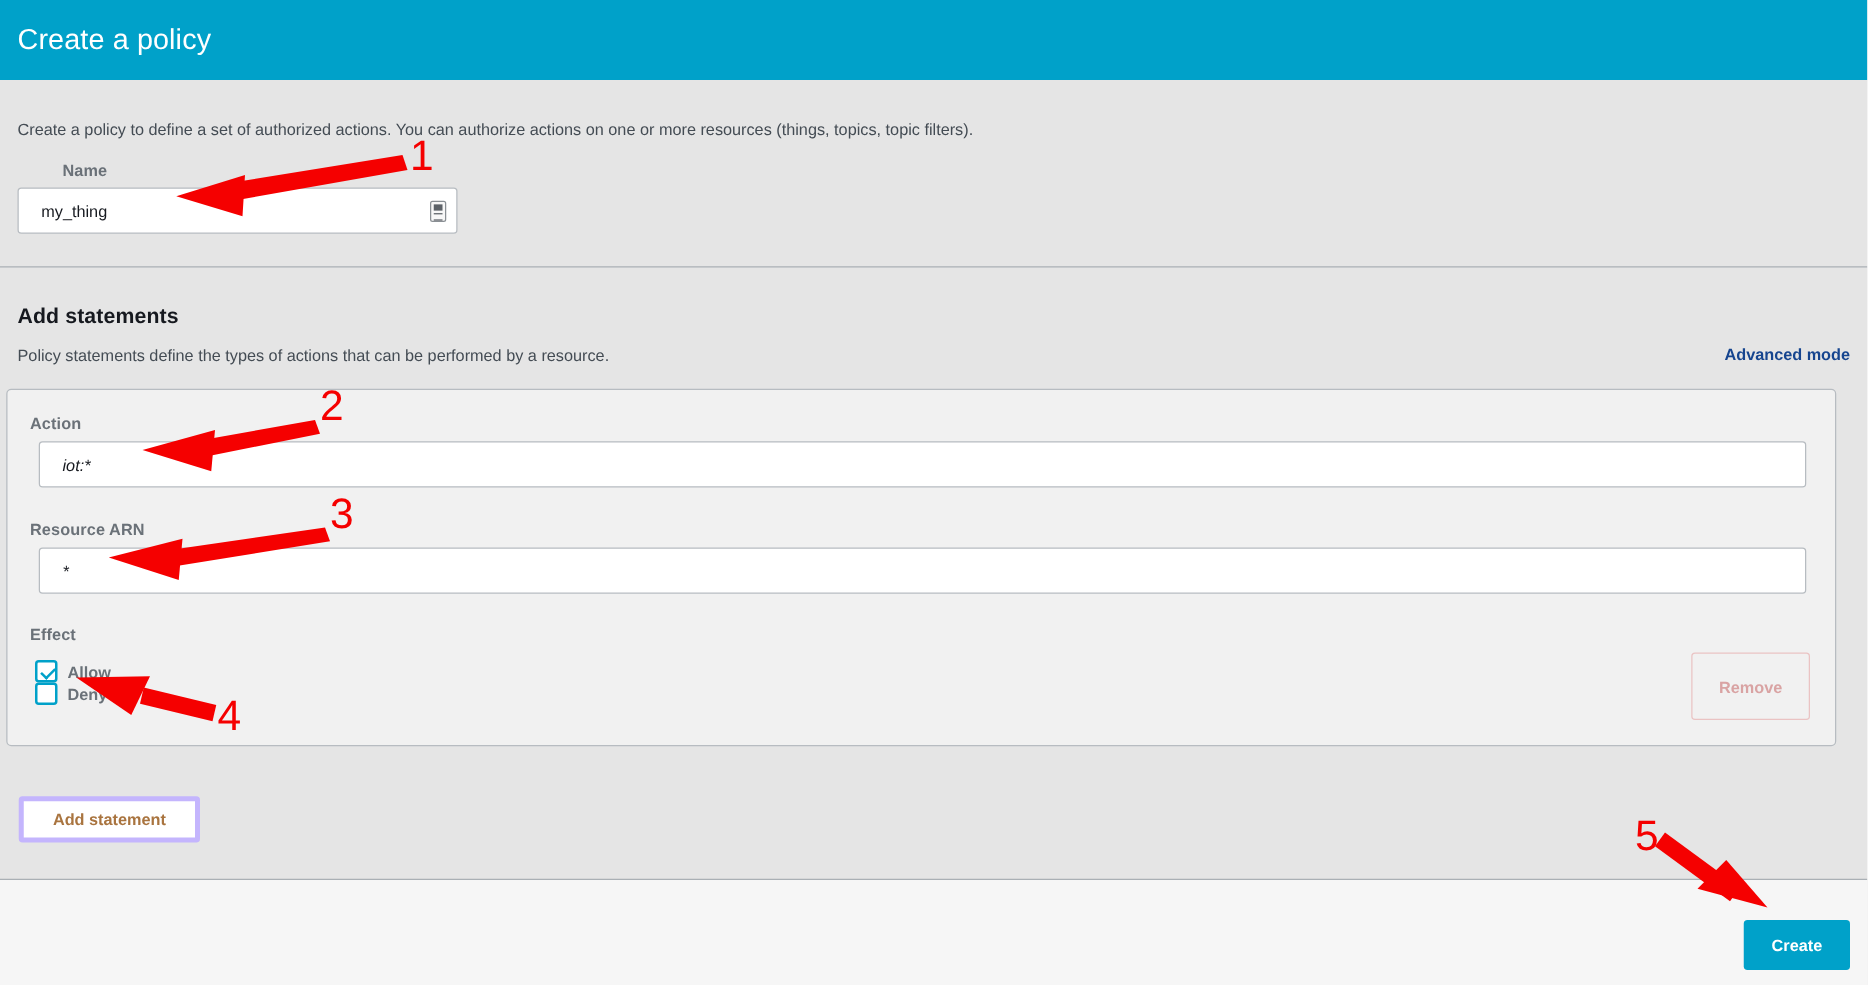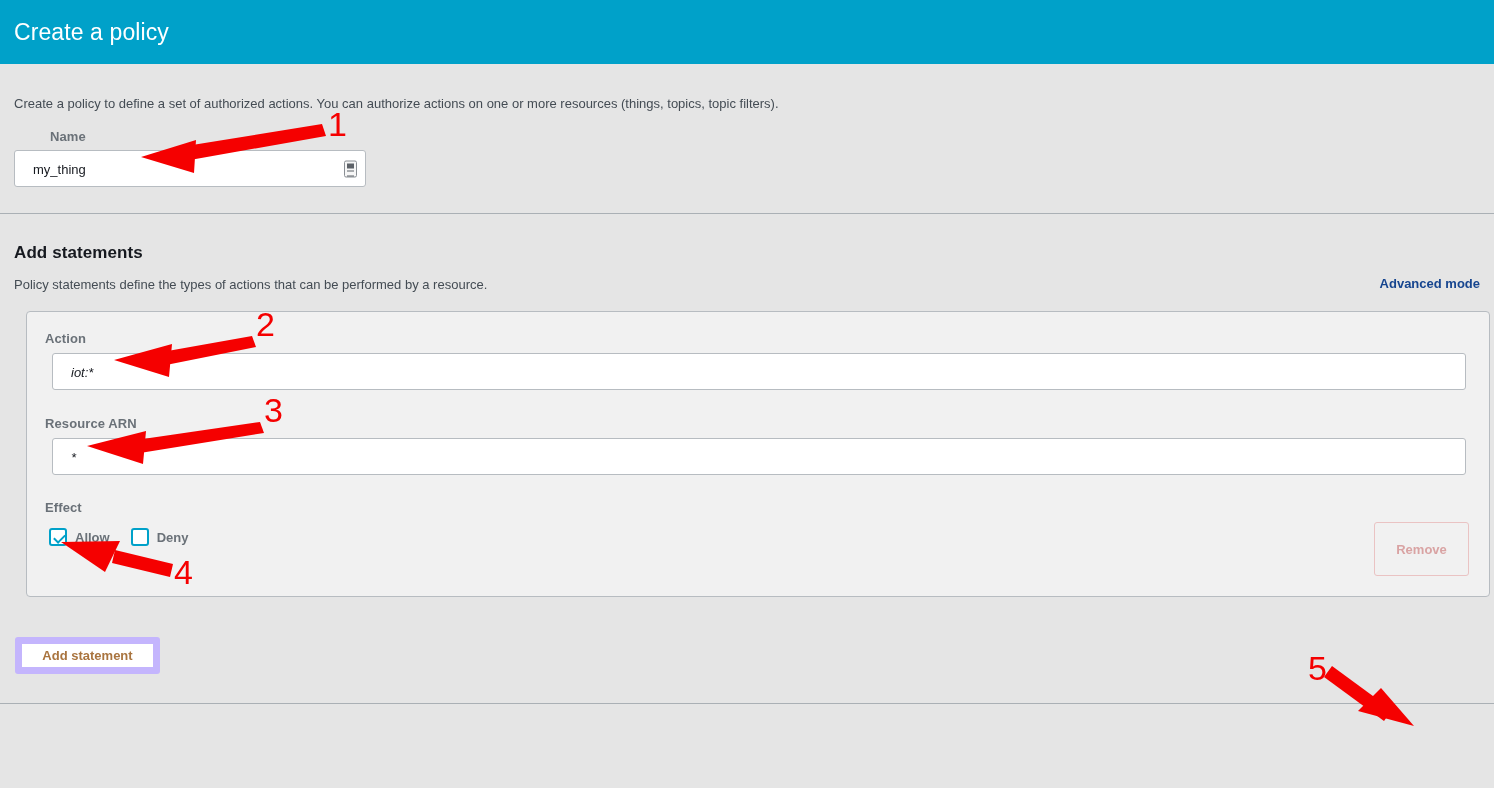--- a/index.html
+++ b/index.html
@@ -114,21 +114,21 @@
     position: absolute; right: 14px; top: 276px;
     font-size: 13px;
     font-weight: bold;
     color: #16458f;
     cursor: pointer;
     white-space: nowrap;
   }
 
   
   .statement-panel {
-    position: absolute; left: 26px; top: 311px;
+    position: absolute; left: 5px; top: 311px;
     width: 1464px; height: 286px;
     background: #f1f1f1;
     border: 1px solid #b7bcc1;
     border-radius: 4px;
   }
   .stmt-label-action   { position: absolute; left: 18px; top: 19px; }
   .stmt-label-resource { position: absolute; left: 18px; top: 104px; }
   .stmt-label-effect   { position: absolute; left: 18px; top: 188px; }
 
   .stmt-input {
@@ -145,21 +145,21 @@
     transform: translateY(-50%);
     font-size: 13px;
     color: #16191f;
     white-space: nowrap;
     font-style: italic;
   }
 
   
   .effect-row {
     position: absolute; left: 22px; top: 216px;
-    display: flex; align-items: flex-start;
+    display: flex; align-items: flex-start; flex-direction: column;
   }
   .cb-item { display: flex; align-items: center; margin-right: 21px; }
   .cb-box {
     position: relative;
     width: 18px; height: 18px;
     border: 2px solid #00a1c9;
     border-radius: 3px;
     background: #ffffff;
     flex: none;
   }
@@ -190,21 +190,21 @@
     font-family: "Liberation Sans", sans-serif;
     font-size: 13px;
     font-weight: bold;
     cursor: default;
   }
 
   
   .add-statement-button {
     position: absolute; left: 15px; top: 637px;
     width: 145px; height: 37px;
-    border: 7px solid #c4b5fd;
+    border: 4px solid #c4b5fd;
     border-radius: 3px;
     background: #ffffff;
     color: #a9743f;
     font-family: "Liberation Sans", sans-serif;
     font-size: 13px;
     font-weight: bold;
     cursor: pointer;
   }
 
   
@@ -283,20 +283,23 @@
       </div>
     </div>
 
     <button class="remove-button">Remove</button>
   </div>
 
   <button class="add-statement-button">Add statement</button>
 
   <div class="divider divider-bottom"></div>
 
+  <div class="footer-bar">
+    <button class="create-button">Create</button>
+  </div>
 
   <div class="annotation-layer">
     <svg width="1494" height="788" viewBox="0 0 1494 788" xmlns="http://www.w3.org/2000/svg">
       <g fill="#f50000" stroke="none">
 
         <g>
           <path d="M322,124 L186,146 L190,160 L326,136 Z"></path>
           <path d="M141,157 L196,140 L194,173 Z"></path>
         </g>
 

